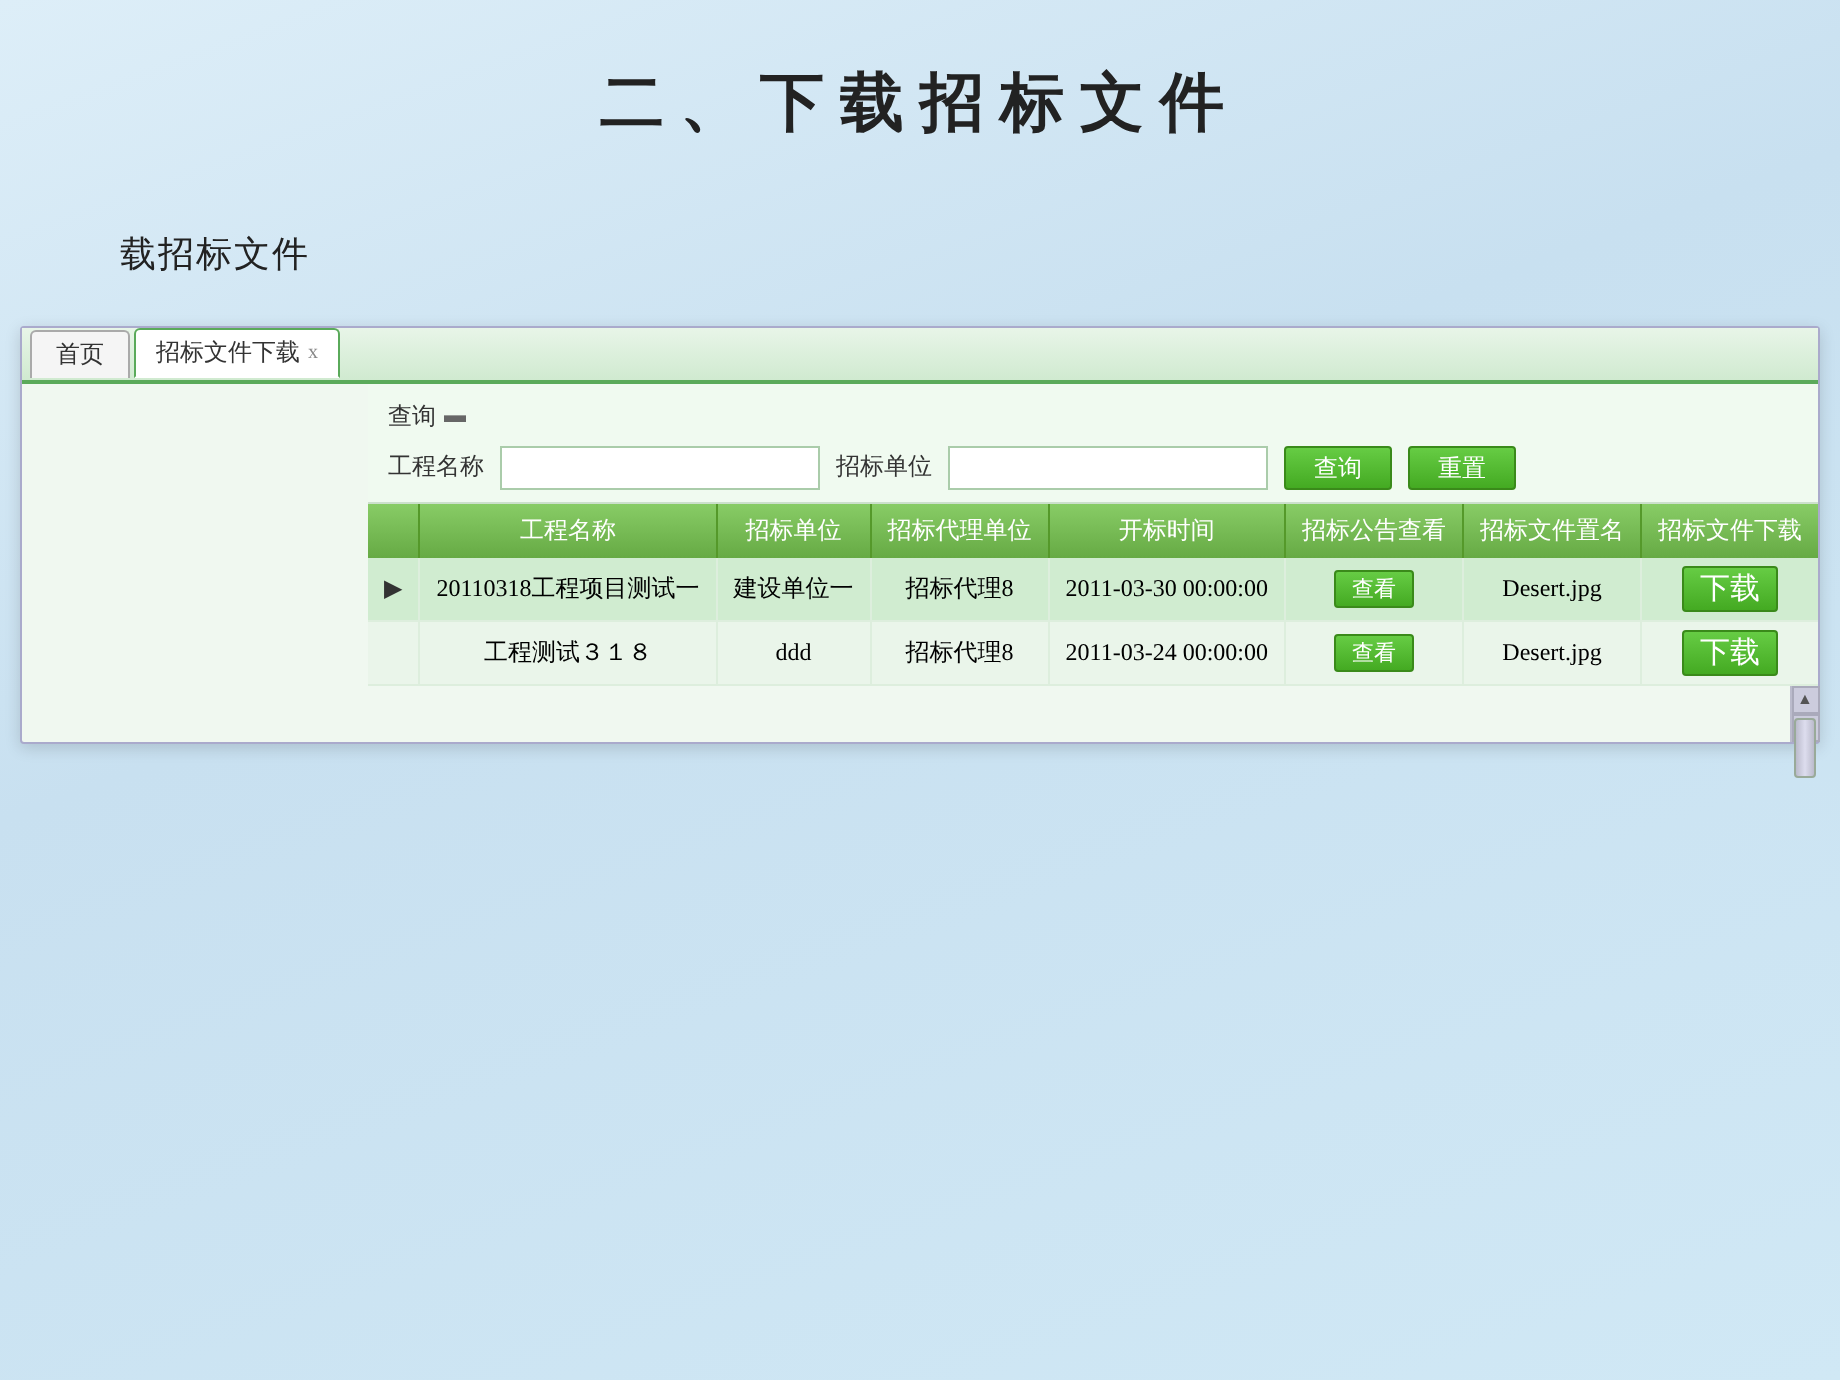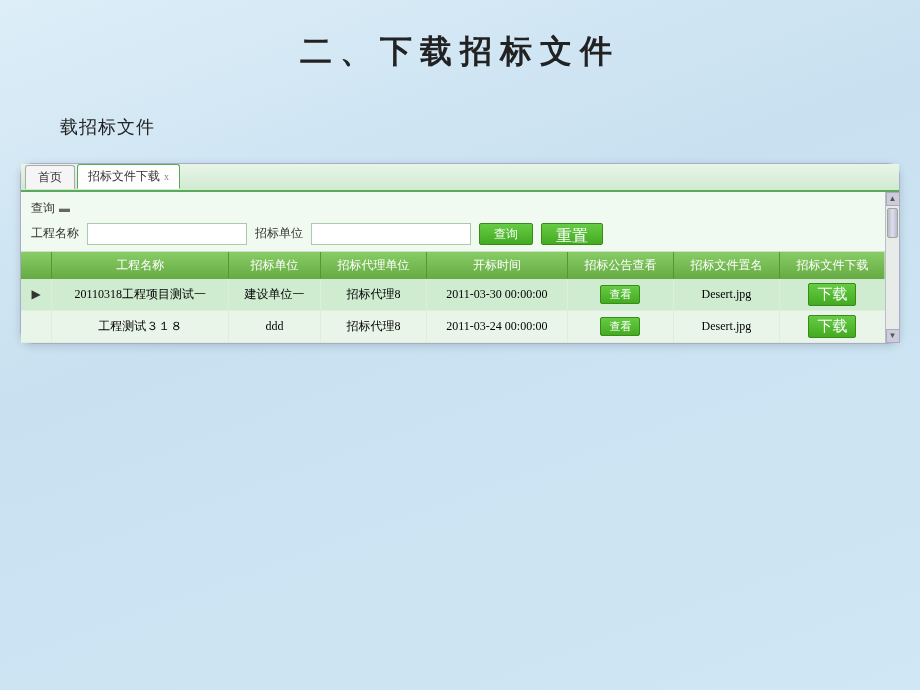--- a/index.html
+++ b/index.html
@@ -24,30 +24,31 @@
 
     .description {
       margin: 18px 60px 20px 60px;
       font-size: 18px;
       color: #222;
       line-height: 1.7;
       letter-spacing: 1px;
     }
 
     .browser-window {
-      margin: 0 20px;
+      margin: 0 10px;
       border: 1px solid #aac;
-      border-radius: 12px;
+      border-radius: 2px;
       background: #f0f8f0;
       box-shadow: 0 2px 8px rgba(0,0,0,0.15);
     }
 
     .browser-scrollbar-area {
       display: flex;
-      flex-direction: row;
+      flex-direction: column;
+      align-items: flex-end;
     }
 
     .browser-content {
       flex: 1;
     }
 
     
     .tab-bar {
       display: flex;
       align-items: center;
@@ -139,21 +140,21 @@
       padding: 2px 14px;
       height: 22px;
       cursor: pointer;
       border-radius: 2px;
     }
 
     .btn-reset {
       background: linear-gradient(to bottom, #66cc44, #44aa22);
       border: 1px solid #3a8a1a;
       color: #fff;
-      font-size: 16px;
+      font-size: 12px;
       padding: 2px 14px;
       height: 22px;
       cursor: pointer;
       border-radius: 2px;
     }
 
     
     .table-wrapper {
       padding: 0;
       overflow: hidden;

